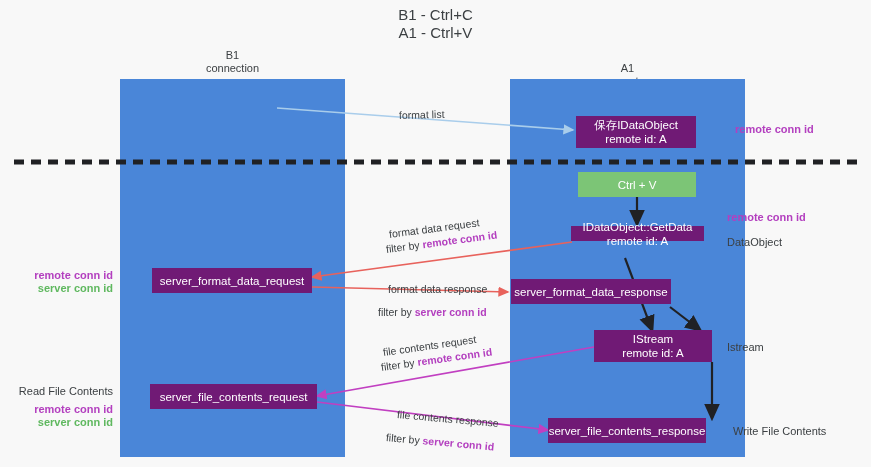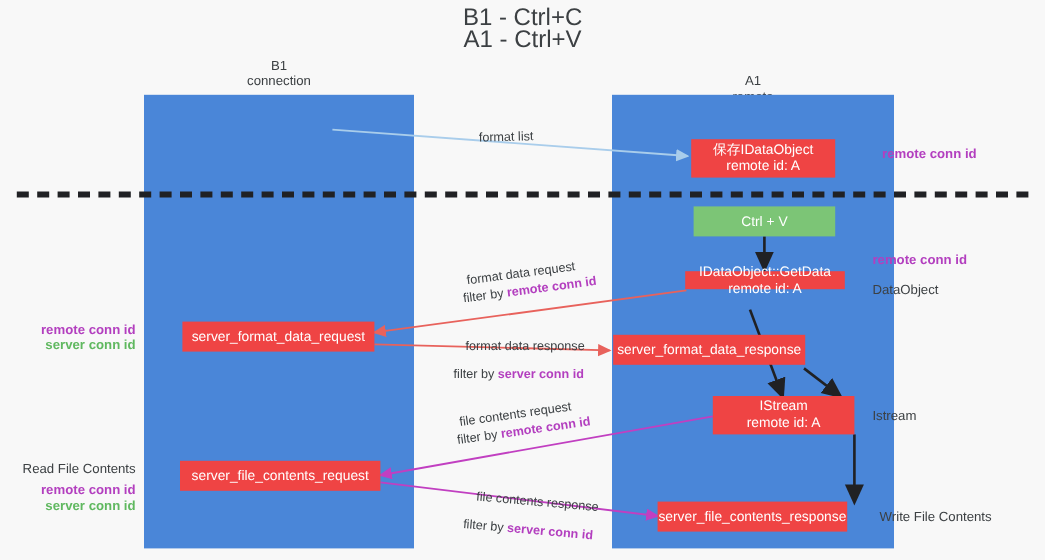--- a/index.html
+++ b/index.html
@@ -7,40 +7,40 @@
     width:871px;height:467px;
     background:#f8f8f8;
     font-family:"Liberation Sans","DejaVu Sans",sans-serif;
     position:relative;overflow:hidden;
   }
   #stage{position:absolute;left:0;top:0;width:871px;height:467px;}
 
   
   .title{
     position:absolute;left:0;top:6px;width:871px;text-align:center;
-    font-size:20px;color:#3c4043;line-height:18px;white-space:pre;
+    font-size:15px;color:#3c4043;line-height:18px;white-space:pre;
   }
 
   
   .lane-head{
     position:absolute;text-align:center;font-size:11px;color:#3c4043;
     line-height:13px;white-space:pre;
   }
 
   
   .lane{position:absolute;background:#4a86d8;}
 
   
   .box{
     position:absolute;display:flex;align-items:center;justify-content:center;
     text-align:center;color:#ffffff;font-size:11.5px;line-height:14px;
     white-space:pre;box-sizing:border-box;
   }
   .box.green{background:#7cc576;}
-  .box.orange{background:#ef4444;}
+  .box.orange{background:#701a75;}
 
   
   .note{position:absolute;font-size:11px;line-height:13px;white-space:pre;}
   .note.plain{color:#3c4043;}
   .note.rc{color:#b33fbf;font-weight:bold;}
   .note.sc{color:#5fb85f;font-weight:bold;}
   .note.right{text-align:left;}
   .note.l-right{text-align:right;}
 
   

